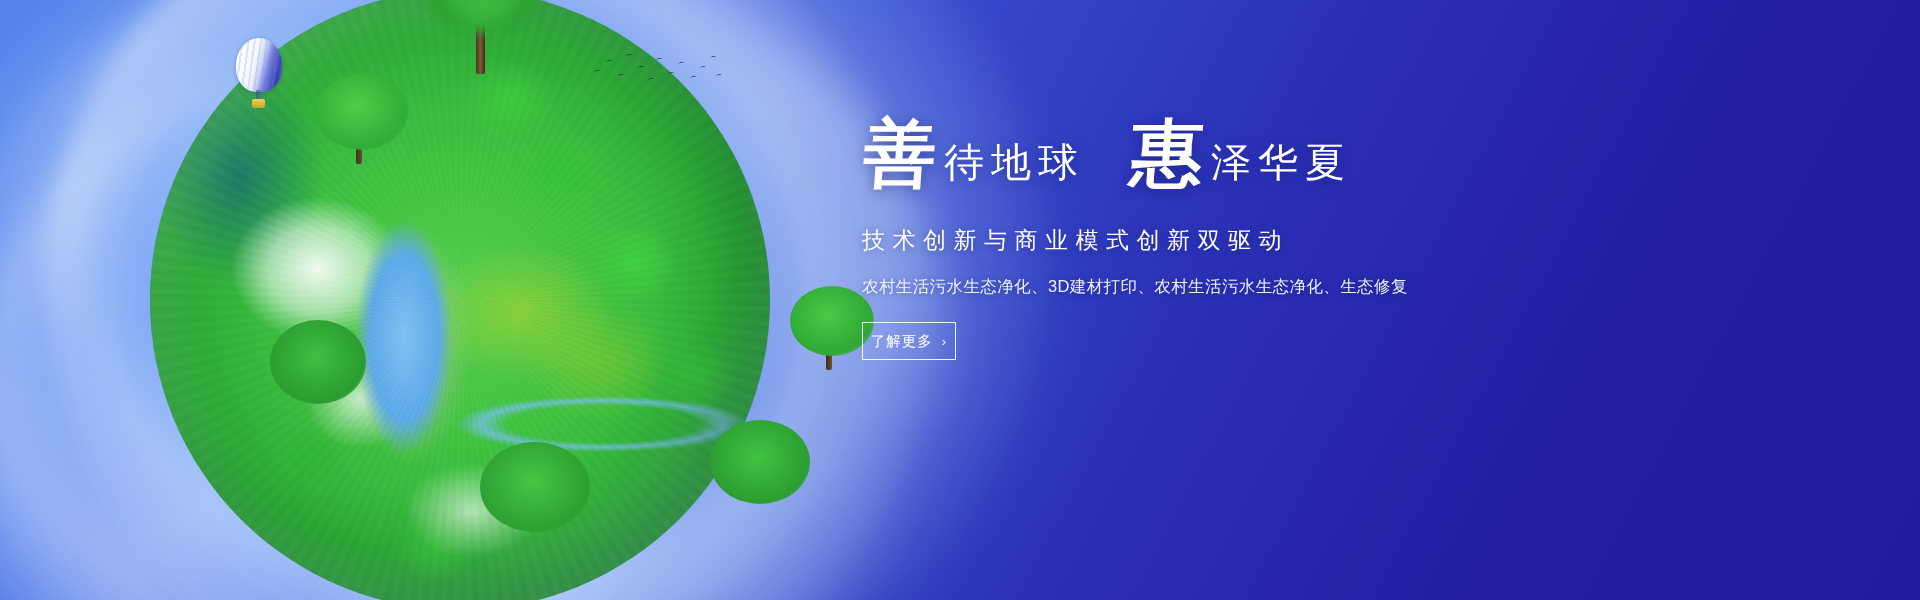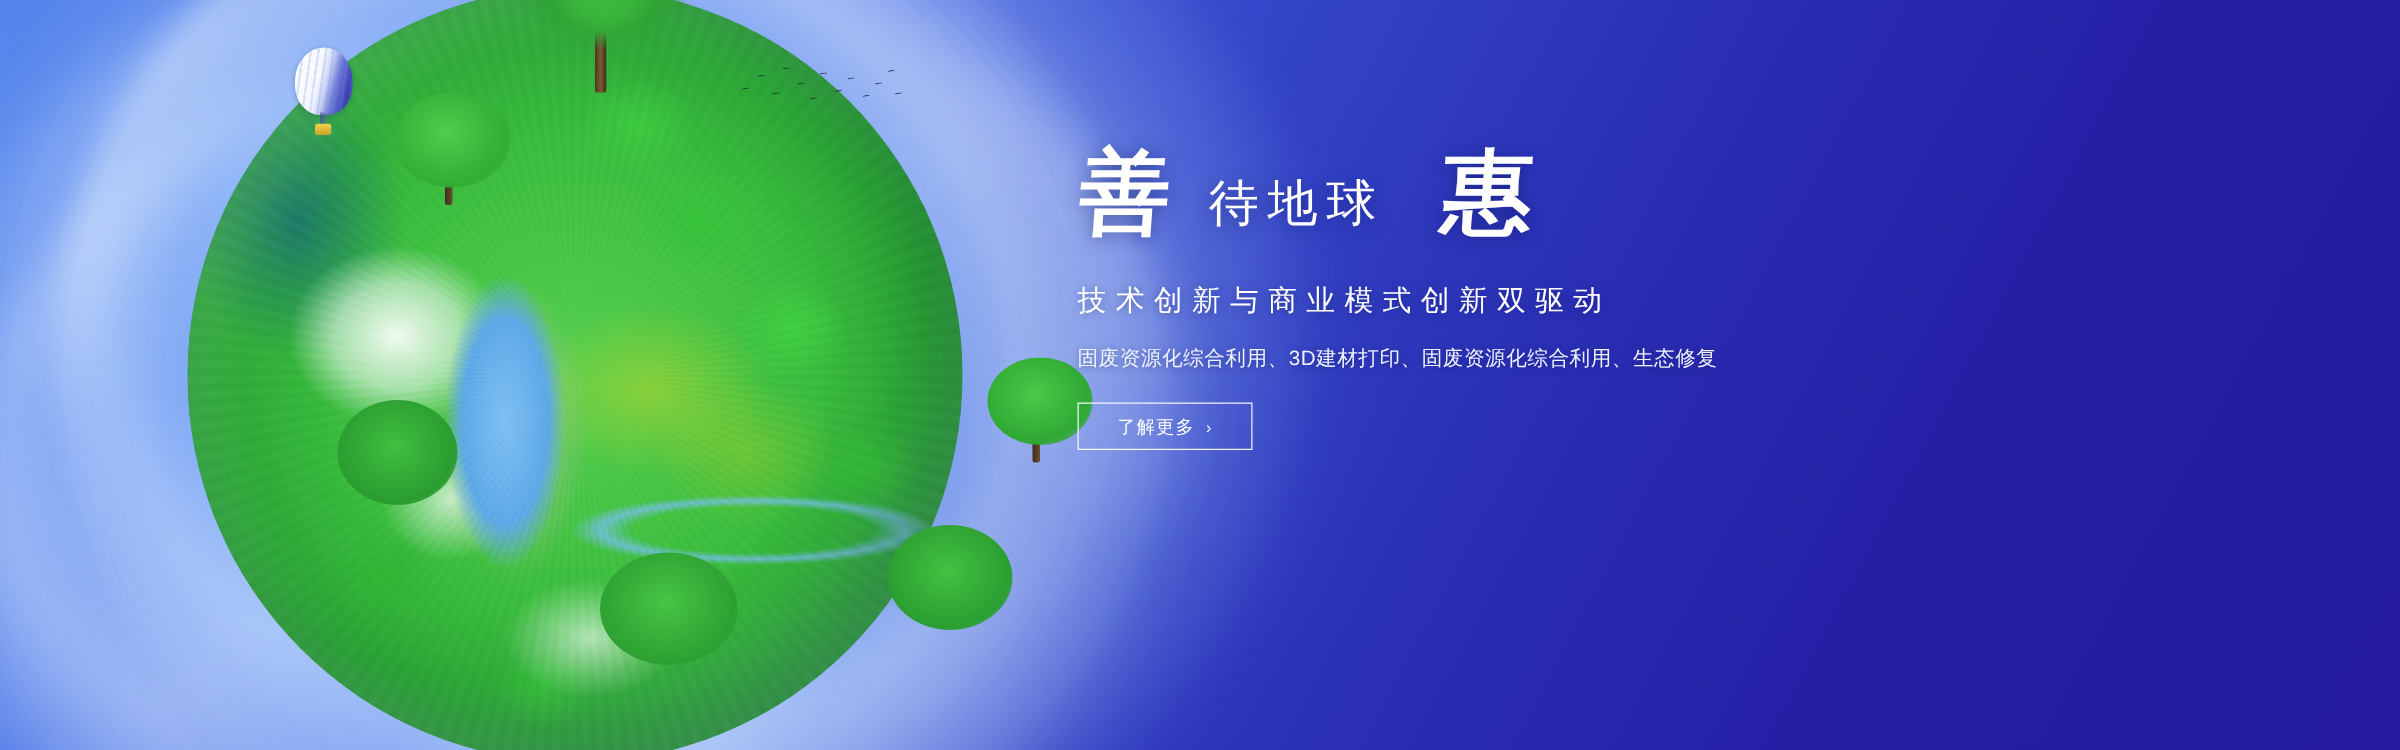--- a/index.html
+++ b/index.html
@@ -239,21 +239,20 @@
     display:inline-block;
   }
   .hl-small {
     font-family:Liberation Serif, serif;
     font-size:40px;
     font-weight:400;
     letter-spacing:7px;
     padding-bottom:7px;
     padding-left:8px;
     display:inline-block;
-    margin-left:23px;
   }
   .hl-gap { width:46px; flex:0 0 46px; }
 
   .subtitle {
     margin-top:35px;
     color:#ffffff;
     font-size:23px;
     font-weight:400;
     letter-spacing:7.5px;
     white-space:nowrap;
@@ -269,21 +268,21 @@
     white-space:nowrap;
     text-shadow:0 1px 6px rgba(10,20,90,0.40);
   }
 
   .cta {
     margin-top:24px;
     display:inline-flex;
     align-items:center;
     justify-content:center;
     gap:9px;
-    width:140px; height:38px;
+    width:94px; height:38px;
     border:1px solid rgba(255,255,255,0.92);
     background:transparent;
     color:#ffffff;
     font-size:14.5px;
     letter-spacing:1px;
     cursor:pointer;
     font-family:"Liberation Sans","DejaVu Sans",sans-serif;
   }
   .cta-chevron { font-size:13px; opacity:0.95; line-height:1; }
 </style>
@@ -336,25 +335,26 @@
     <div class="bird" style="left:124px;top:26px;"></div>
   </div>
 
   <div class="copy">
 
     <div class="headline">
       <span class="hl-big">善</span>
       <span class="hl-small">待地球</span>
       <span class="hl-gap"></span>
       <span class="hl-big">惠</span>
+      <span class="hl-small">泽华夏</span>
     </div>
 
     <div class="subtitle">技术创新与商业模式创新双驱动</div>
 
-    <div class="desc">固废资源化综合利用、3D建材打印、固废资源化综合利用、生态修复</div>
+    <div class="desc">农村生活污水生态净化、3D建材打印、农村生活污水生态净化、生态修复</div>
 
     <button class="cta">
       <span>了解更多</span>
       <span class="cta-chevron">›</span>
     </button>
 
   </div>
 </div>
 
 </body></html>

